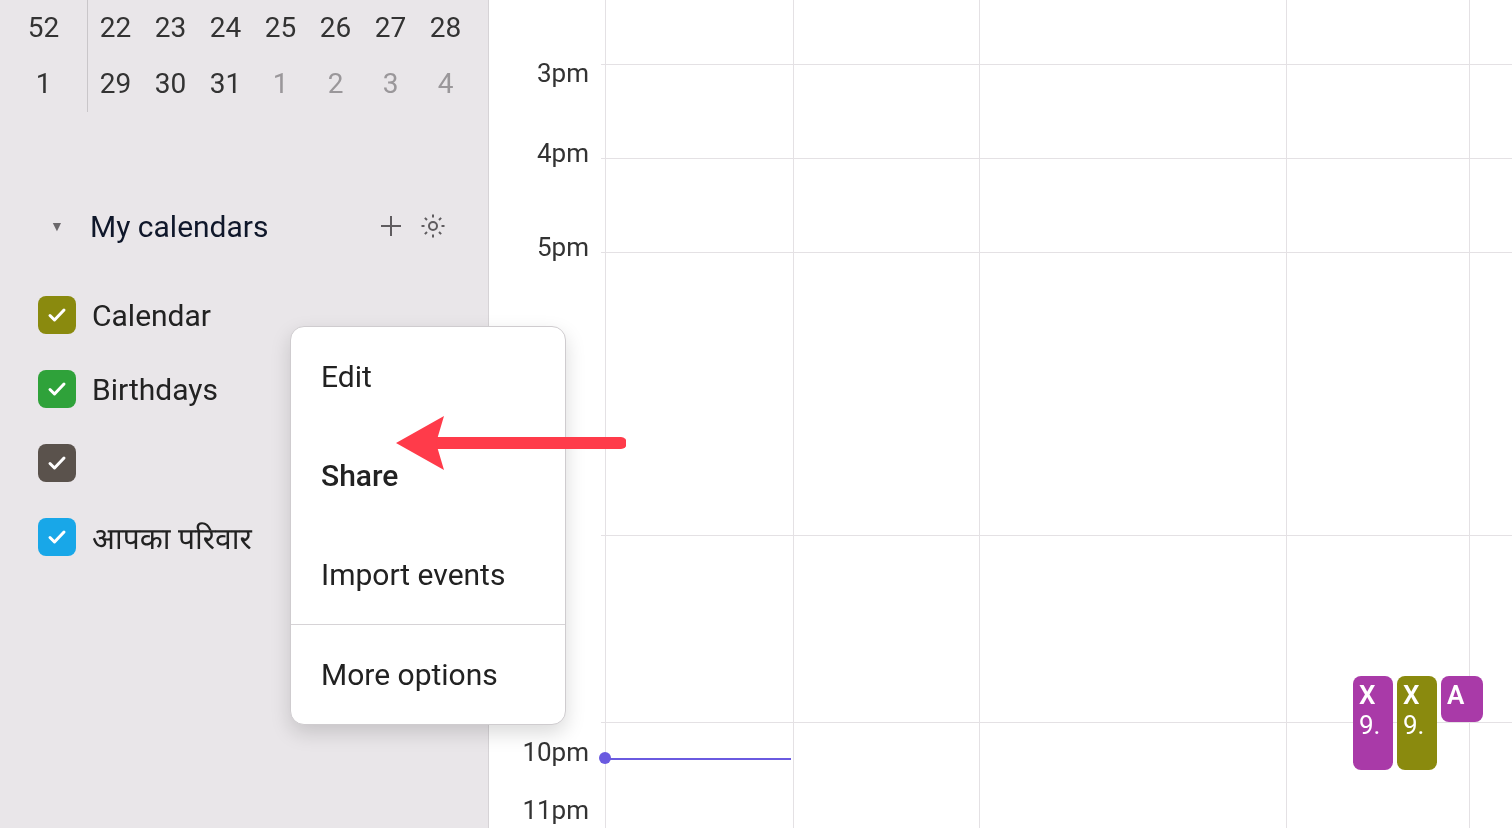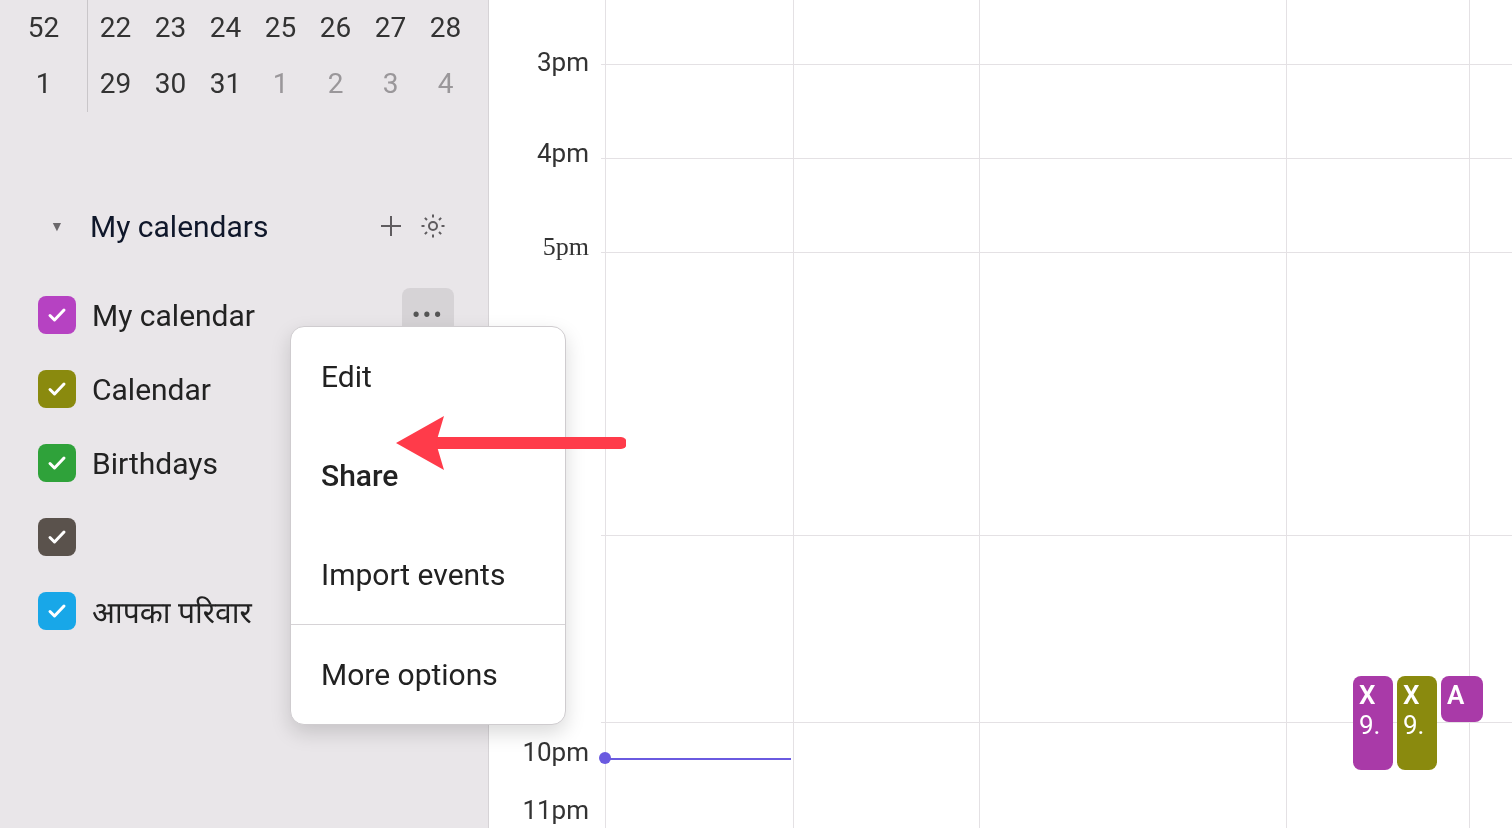--- a/index.html
+++ b/index.html
@@ -88,31 +88,20 @@
       <span class="icon-btn gear-icon">
         <svg viewBox="0 0 24 24" fill="none" stroke="currentColor" stroke-width="1.6">
           <circle cx="12" cy="12" r="3.2"></circle>
           <path d="M12 2.8v2.4M12 18.8v2.4M21.2 12h-2.4M5.2 12H2.8M18.5 5.5l-1.7 1.7M7.2 16.8l-1.7 1.7M18.5 18.5l-1.7-1.7M7.2 7.2 5.5 5.5"></path>
         </svg>
       </span>
     </div>
 
     <div class="cal-list">
       <div class="cal-item">
-        <span class="cal-check" style="background:#b642c2">
-          <svg viewBox="0 0 24 24" fill="none" stroke="#fff" stroke-width="3" stroke-linecap="round" stroke-linejoin="round">
-              <path d="M5 12.5l4.5 4.5L19 7"></path>
-            </svg>
-        </span>
-        <span class="cal-label">My calendar</span>
-        <span class="more-btn">
-            <span class="more-dots">•••</span>
-          </span>
-      </div>
-      <div class="cal-item">
         <span class="cal-check" style="background:#8a8a0e">
           <svg viewBox="0 0 24 24" fill="none" stroke="#fff" stroke-width="3" stroke-linecap="round" stroke-linejoin="round">
               <path d="M5 12.5l4.5 4.5L19 7"></path>
             </svg>
         </span>
         <span class="cal-label">Calendar</span>
       </div>
       <div class="cal-item">
         <span class="cal-check" style="background:#2fa23a">
           <svg viewBox="0 0 24 24" fill="none" stroke="#fff" stroke-width="3" stroke-linecap="round" stroke-linejoin="round">
@@ -134,23 +123,23 @@
               <path d="M5 12.5l4.5 4.5L19 7"></path>
             </svg>
         </span>
         <span class="cal-label">आपका परिवार</span>
       </div>
     </div>
   </div>
 
   <div class="main">
     <div class="time-col">
-        <div class="time-label" style="top: 62px; text-align: center;">3pm</div>
+        <div class="time-label" style="top: 73px; text-align: center;">3pm</div>
         <div class="time-label" style="top: 153px;">4pm</div>
-        <div class="time-label" style="top: 247px; font-family: Liberation Serif, serif;">5pm</div>
+        <div class="time-label" style="top: 247px;">5pm</div>
         <div class="time-label" style="top: 752px;">10pm</div>
         <div class="time-label" style="top: 810px;">11pm</div>
       </div>
   <div class="grid-col" style="left: 116px;"></div>
       <div class="grid-col" style="left: 304px;"></div>
       <div class="grid-col" style="left: 490px;"></div>
       <div class="grid-col" style="left: 797px;"></div>
       <div class="grid-col" style="left: 980px;"></div>
       <div class="grid-row" style="top: 64px;"></div>
       <div class="grid-row" style="top: 158px;"></div>

